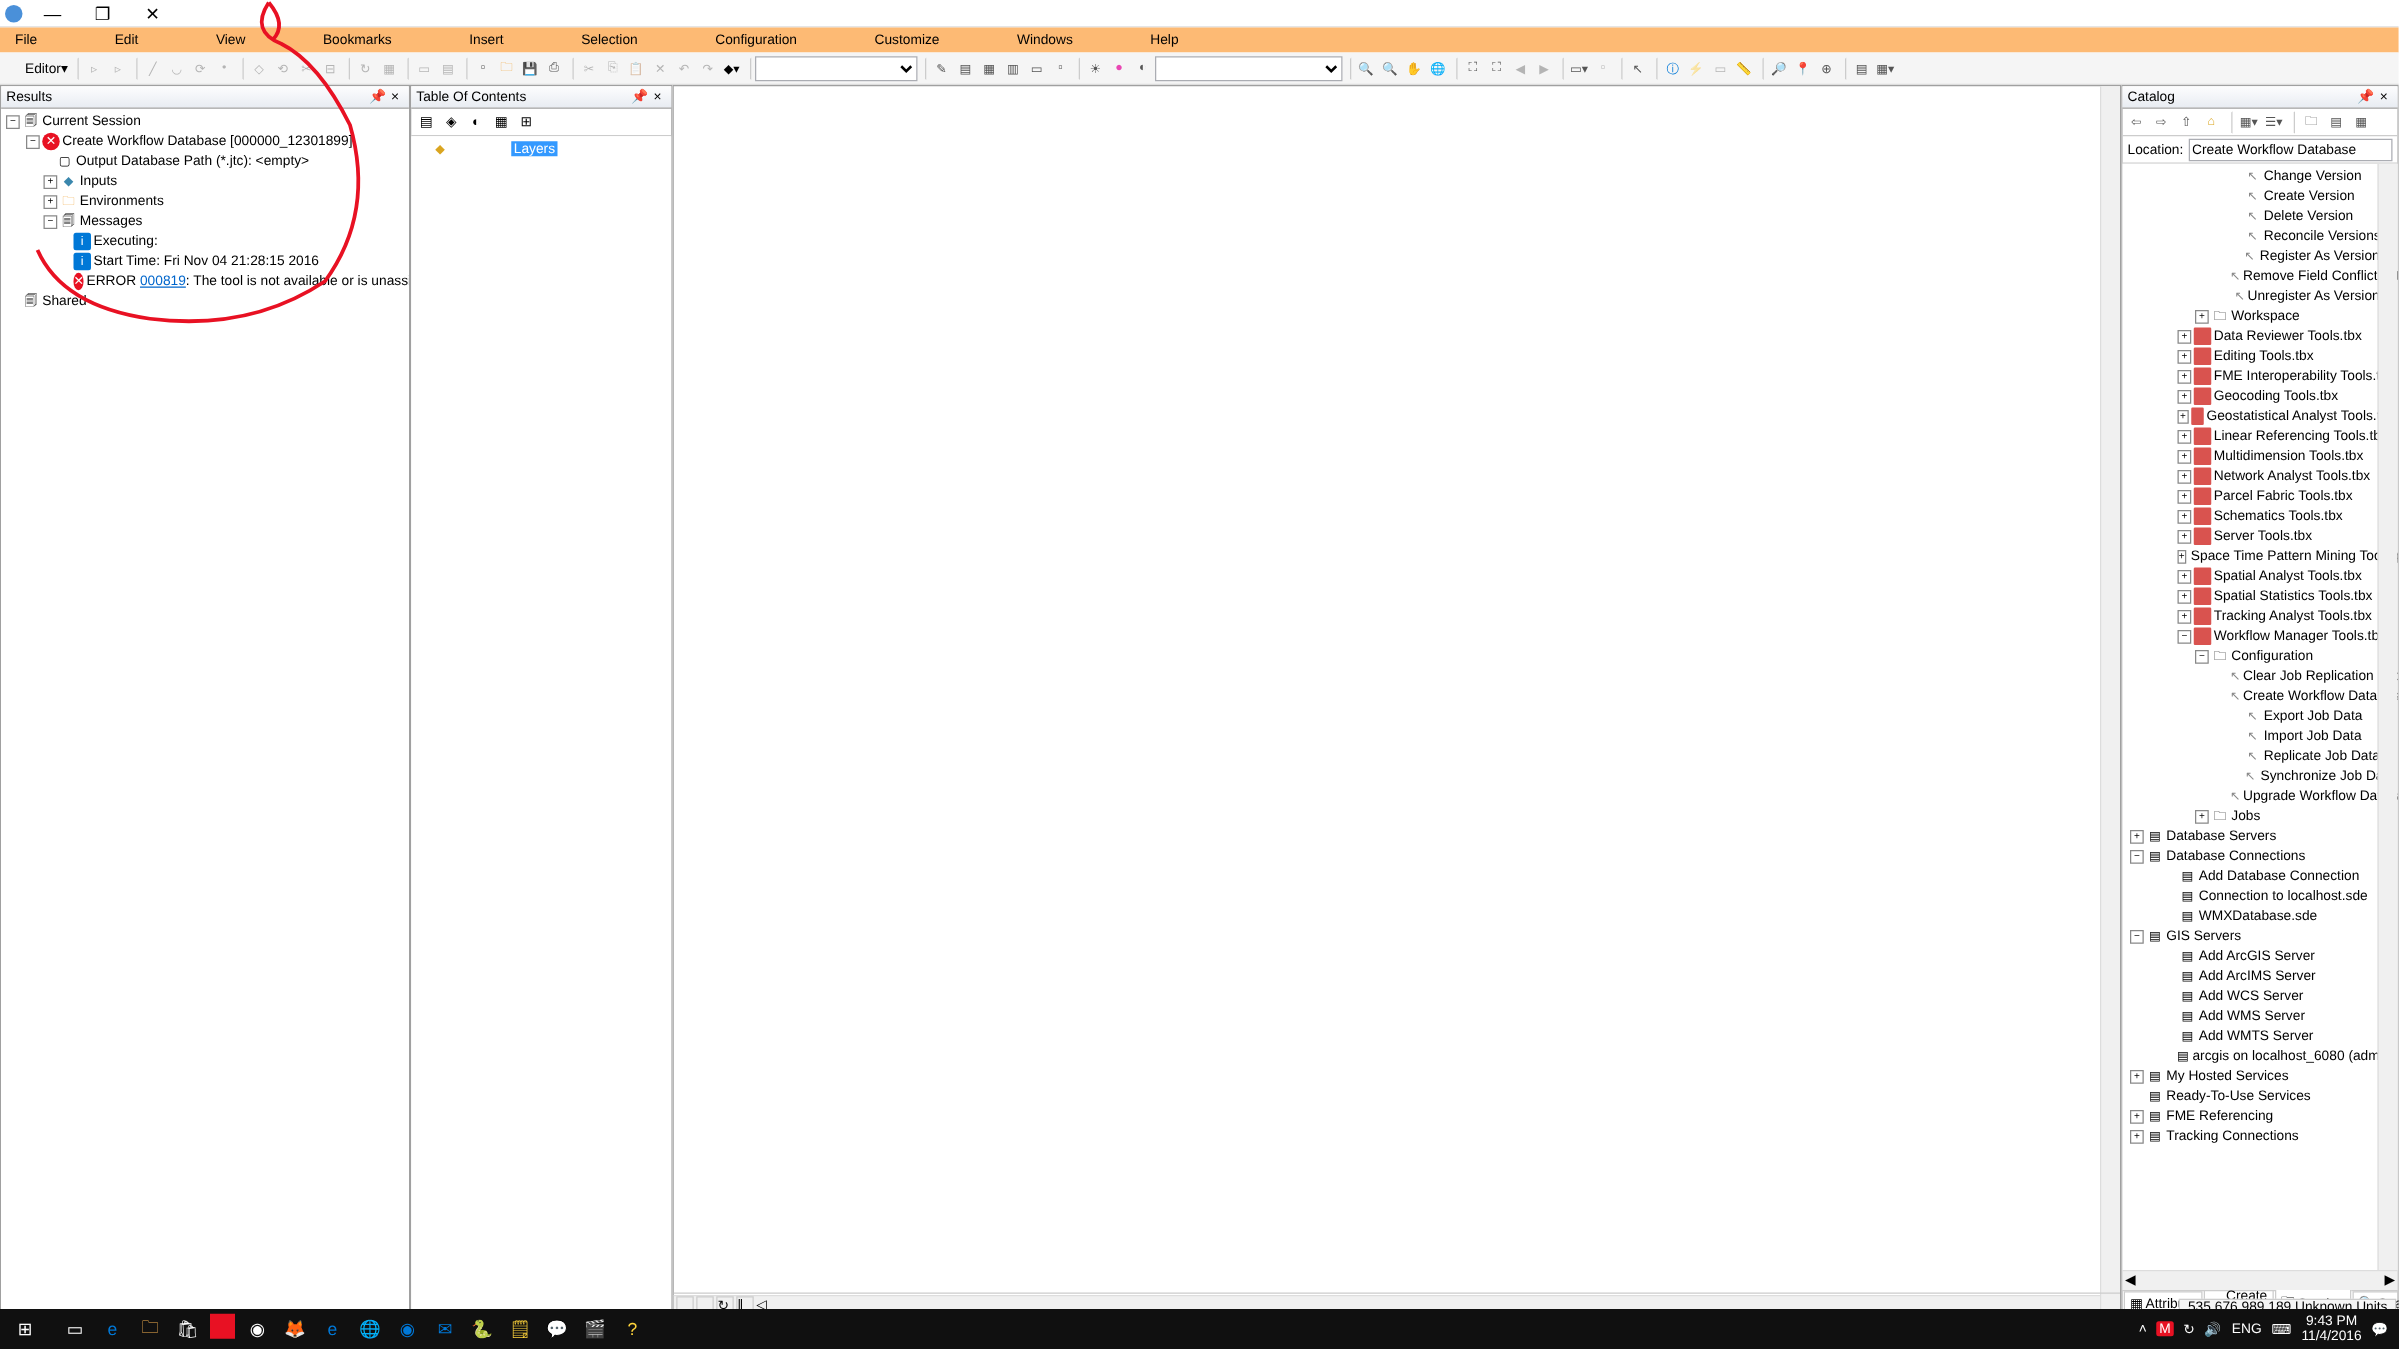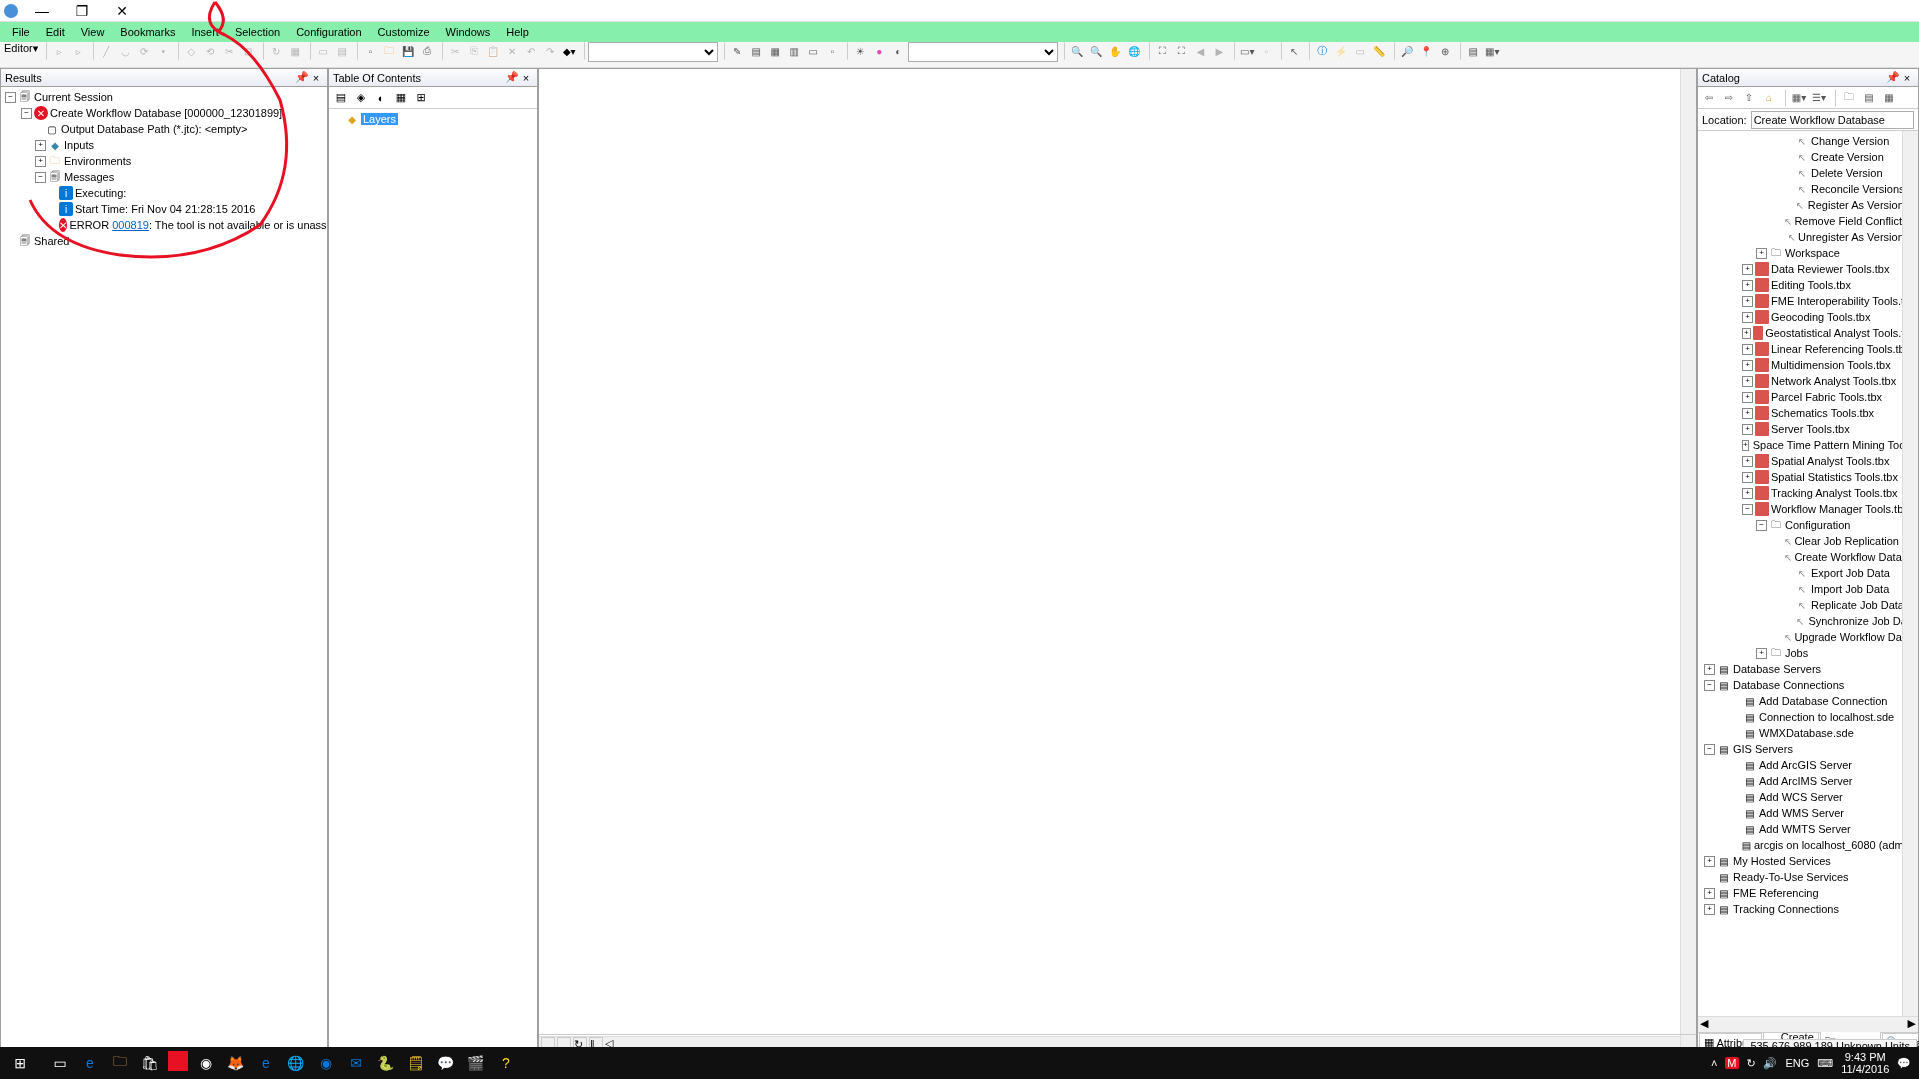--- a/index.html
+++ b/index.html
@@ -1,39 +1,39 @@
 <!DOCTYPE html>
 <html><head>
 <meta charset="utf-8">
 <style>
 * { margin:0; padding:0; box-sizing:border-box; font-family:"Segoe UI",Tahoma,sans-serif; font-size:11px; }
 body { background:#fff; overflow:hidden; width:1919px; height:1079px; }
 .titlebar { height:22px; background:#fff; display:flex; align-items:center; padding:0 4px; border-bottom:1px solid #ddd; }
 .titlebar .icon { width:14px; height:14px; background:#4a90d9; border-radius:50%; margin-right:4px; }
 .titlebar .title { flex:1; }
 .titlebar .wbtn { width:40px; text-align:center; font-size:14px; font-family:Arial; }
-.menubar { height:20px; display:flex; align-items:center; padding:0 4px; background:#86efac; }
+.menubar { height:20px; display:flex; align-items:center; padding:0 4px; background:#fdba74;gap:46px; }
 .menubar span { padding:2px 8px; }
-.toolbar-row { height:26px; display:flex; background:#f5f5f5; border-bottom:1px solid #ddd; padding:0 2px; gap:1px; }
+.toolbar-row { height:26px; display:flex; align-items:center; background:#f5f5f5; border-bottom:1px solid #ddd; padding:0 18px; gap:1px; }
 .tbtn { width:18px; height:18px; display:inline-flex; align-items:center; justify-content:center; border:1px solid transparent; font-size:10px; color:#555; }
 .tbtn.sep { width:4px; border-right:1px solid #ccc; margin:0 2px; }
 .tbtn.disabled { opacity:0.4; }
 .combo { height:20px; border:1px solid #abadb3; background:#fff; }
 .main { display:flex; height:calc(100% - 22px - 20px - 26px - 26px); }
 .panel { background:#fff; border:1px solid #a0a0a0; display:flex; flex-direction:column; }
 .panel-hdr { height:18px; background:linear-gradient(#fdfdfe,#e8ecf2); border-bottom:1px solid #a0a0a0; display:flex; align-items:center; padding:0 4px; font-size:11px; }
 .panel-hdr .ttl { flex:1; }
 .panel-hdr .pbtn { width:14px; text-align:center; font-family:Arial; cursor:default; }
 .panel-body { flex:1; overflow:auto; background:#fff; padding:2px; }
 .tree-node { display:flex; align-items:center; height:16px; white-space:nowrap; }
 .tree-node .tgl { width:11px; height:11px; border:1px solid #888; display:inline-flex; align-items:center; justify-content:center; font-size:8px; line-height:1; margin-right:2px; background:#fff; }
 .tree-node .tgl.blank { border:none; }
 .tree-node .ico { width:14px; height:14px; margin-right:2px; display:inline-flex; align-items:center; justify-content:center; font-size:10px; }
 .tree-node .lbl { white-space:nowrap; }
-.tree-node .lbl.sel { background:#3399ff; color:#fff; padding:0 2px; }
+.tree-node .lbl.sel { background:#3399ff; color:#fff; padding:0 2px;margin-left:48px; }
 .ico-err { background:#e81123; color:#fff; border-radius:50%; width:12px; height:12px; font-size:8px; }
 .ico-info { background:#0078d7; color:#fff; border-radius:2px; width:12px; height:12px; font-size:8px; }
 .ico-tbx { width:12px; height:10px; background:#d9534f; border-radius:1px; }
 .ico-folder { color:#f0ad4e; }
 .ico-hammer { color:#888; font-size:9px; }
 .ico-layers { color:#daa520; }
 .link { color:#0066cc; text-decoration:underline; }
 .toc-bar { height:22px; border-bottom:1px solid #ccc; display:flex; align-items:center; gap:4px; padding:0 4px; }
 .toc-bar .tb { width:16px; height:16px; display:inline-flex; align-items:center; justify-content:center; }
 .map-area { flex:1; background:#fff; border:1px solid #a0a0a0; position:relative; }

